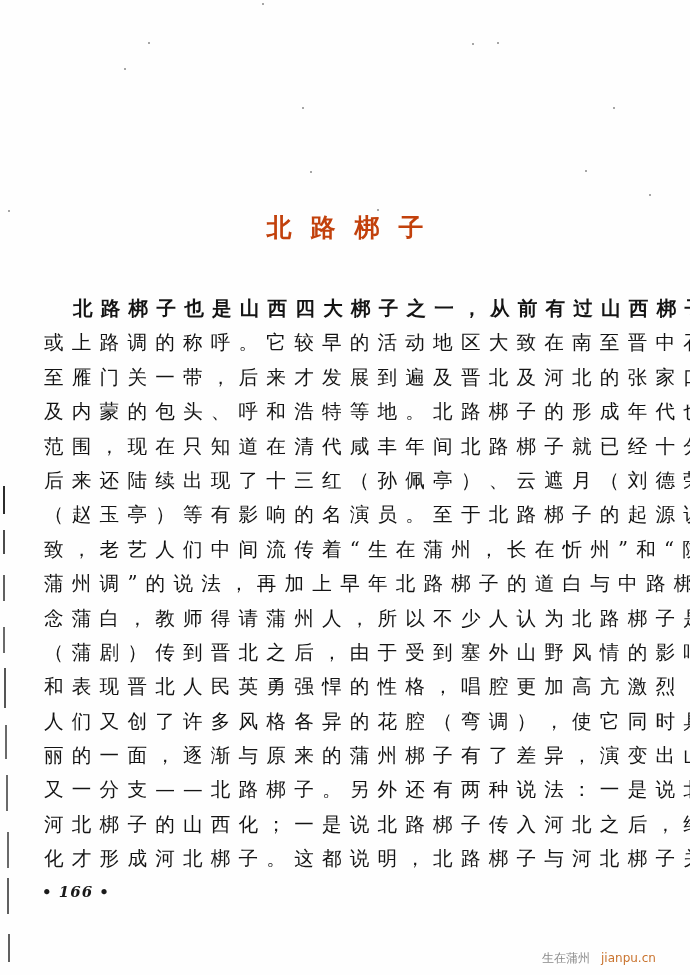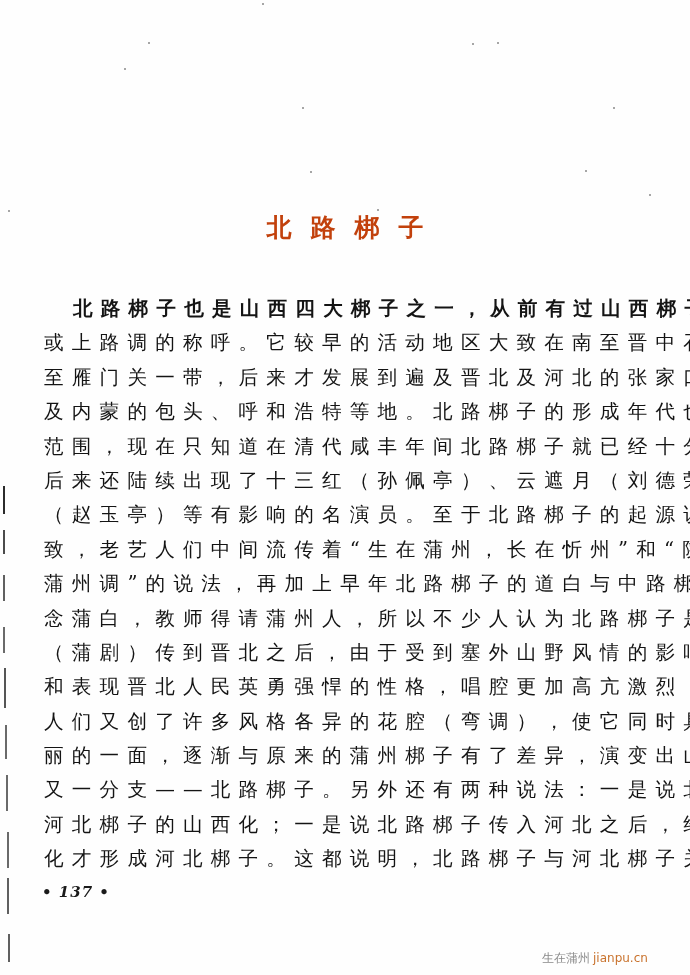--- a/index.html
+++ b/index.html
@@ -82,21 +82,21 @@
       position: absolute;
       left: 542px;
       top: 950px;
       font-size: 12px;
       font-family: "DejaVu Sans", sans-serif;
       color: #8a8a8a;
       white-space: nowrap;
     }
     .watermark .wm-latin {
       color: #c9732e;
-      margin-left: 3px;
+      margin-left: 11px;
     }
   </style>
 </head>
 <body>
 
 <div class="page">
 
   <div class="speck" style="left:262px;top:3px;"></div>
   <div class="speck" style="left:148px;top:42px;"></div>
   <div class="speck" style="left:124px;top:68px;"></div>
@@ -136,17 +136,17 @@
   <div class="binding-mark" style="left:3px;top:530px;height:24px;opacity:0.85;"></div>
   <div class="binding-mark" style="left:3px;top:575px;height:26px;opacity:0.75;"></div>
   <div class="binding-mark" style="left:3px;top:627px;height:26px;opacity:0.7;"></div>
   <div class="binding-mark" style="left:4px;top:668px;height:40px;opacity:0.8;"></div>
   <div class="binding-mark" style="left:5px;top:725px;height:34px;opacity:0.7;"></div>
   <div class="binding-mark" style="left:6px;top:775px;height:36px;opacity:0.7;"></div>
   <div class="binding-mark" style="left:7px;top:832px;height:36px;opacity:0.7;"></div>
   <div class="binding-mark" style="left:7px;top:878px;height:36px;opacity:0.75;"></div>
   <div class="binding-mark" style="left:8px;top:934px;height:28px;opacity:0.75;"></div>
 
-  <div class="page-number">• 137 •</div>
+  <div class="page-number">• 166 •</div>
 
   <div class="watermark"><span>生在蒲州</span><span class="wm-latin">jianpu.cn</span></div>
 
 </div>
 
 </body></html>

